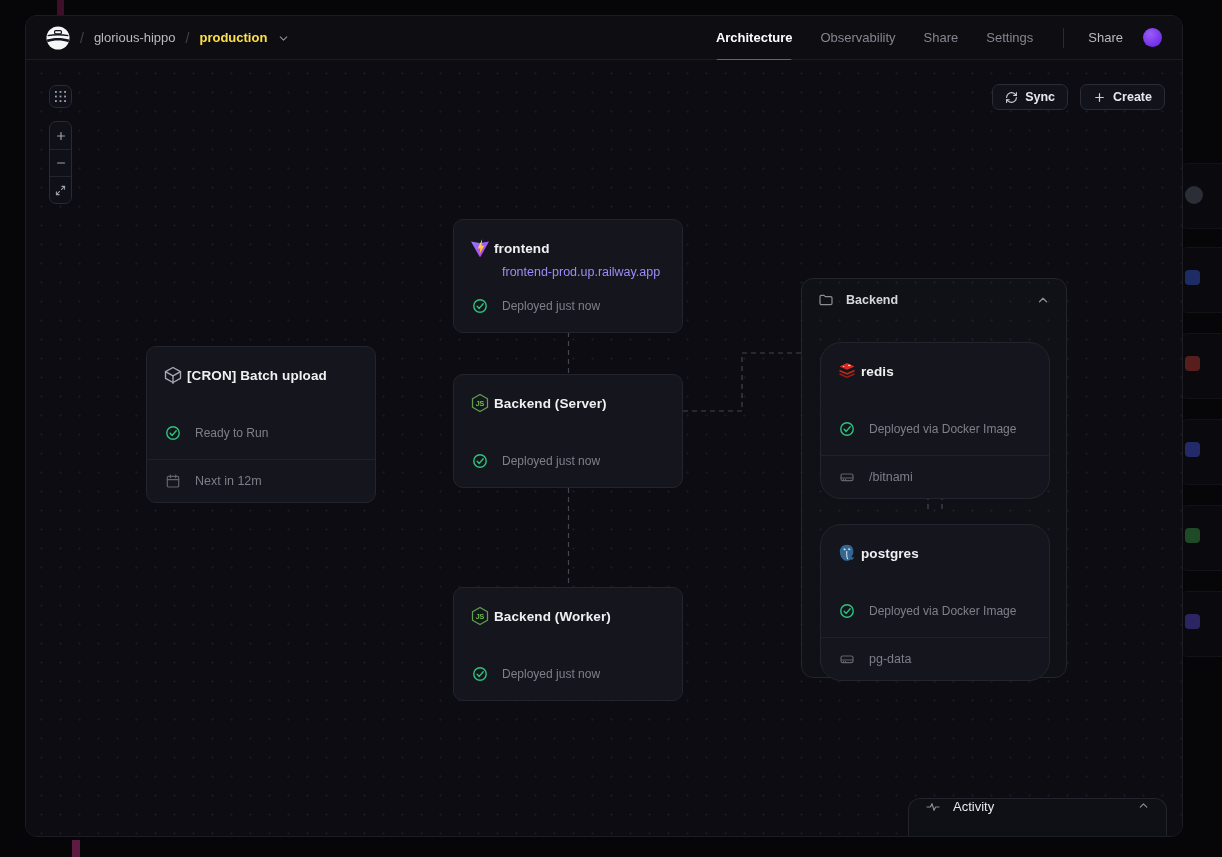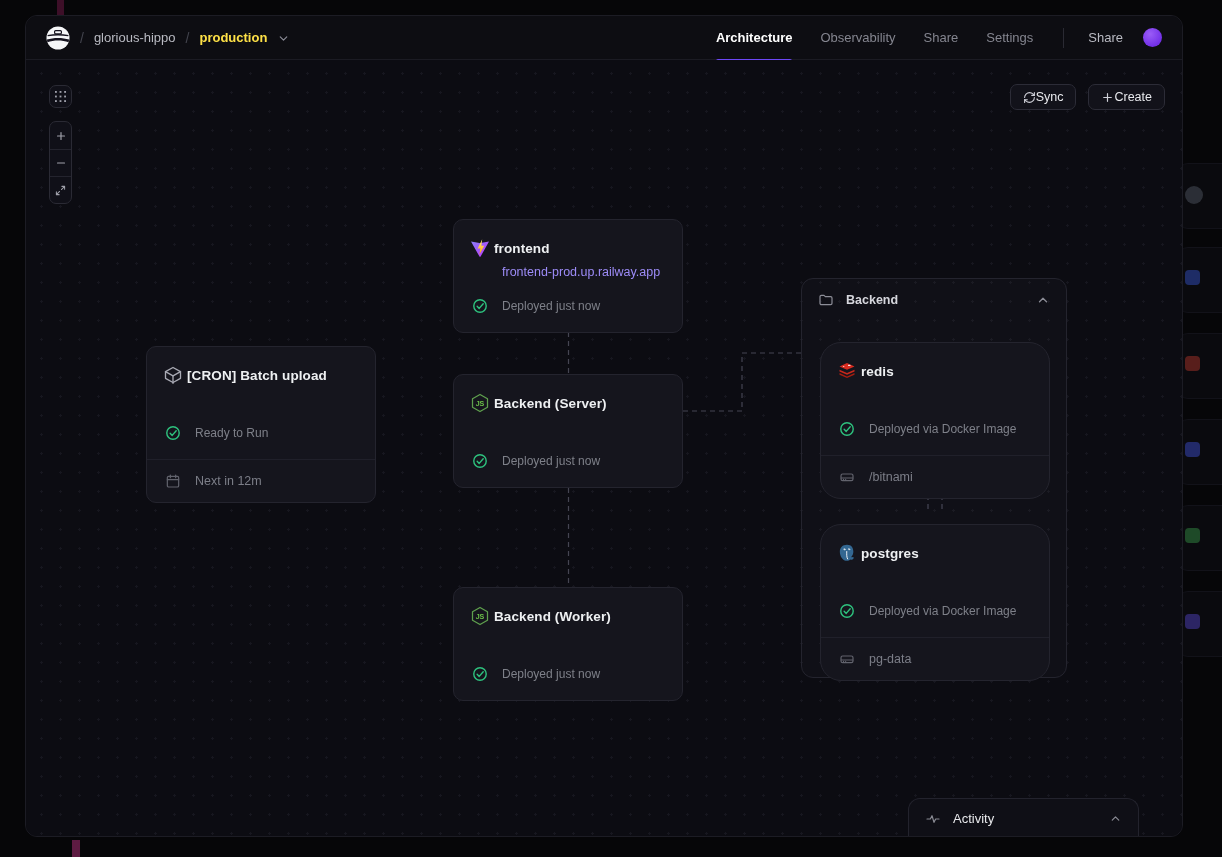--- a/index.html
+++ b/index.html
@@ -46,23 +46,23 @@
   
   .ctl-btn { position:absolute; display:flex; align-items:center; justify-content:center;
     background:#101018; border:1px solid #2a2a34; border-radius:7px; cursor:pointer; color:#9fa0aa; }
   .grid-btn { left:23px; top:25px; width:23px; height:23px; }
   .zoom-group { position:absolute; left:23px; top:61px; width:23px; background:#101018;
     border:1px solid #2a2a34; border-radius:7px; overflow:hidden; }
   .zoom-cell { height:27px; display:flex; align-items:center; justify-content:center; color:#9fa0aa; cursor:pointer; }
   .zoom-cell + .zoom-cell { border-top:1px solid #24242e; }
 
   .toolbar { position:absolute; top:24px; right:17px; display:flex; gap:12px; }
-  .tb-btn { display:flex; align-items:center; height:26px; padding:0 12px;
+  .tb-btn { display:flex; align-items:center; gap:7px; height:26px; padding:0 12px;
     background:#12121a; border:1px solid #2c2c37; border-radius:7px; color:#e8e9ed;
-    font-size:12.5px; font-weight:400; cursor:pointer; }
+    font-size:12.5px; font-weight:700; cursor:pointer; }
 
   
   .card { position:absolute; width:230px; background:#15151d; border:1px solid #24242e;
     border-radius:10px; cursor:pointer; }
   .card-main { padding:18px 16px; }
   .row-head { display:flex; align-items:center; gap:4px; }
   .svc-title { font-size:13.5px; font-weight:700; color:#eef0f2; letter-spacing:.1px; }
   .svc-link { display:block; margin:7px 0 0 32px; font-size:12.5px; color:#9d8cf8; text-decoration:none; }
   .row-status { display:flex; align-items:center; gap:14px; margin-top:40px; padding-left:2px; }
   .card-frontend .row-status { margin-top:19px; }
@@ -78,23 +78,23 @@
   
   .group { position:absolute; left:775px; top:218px; width:266px; height:400px;
     background:rgba(140,142,170,0.035); border:1px solid #24242e; border-radius:12px; }
   .group-header { display:flex; align-items:center; gap:12px; padding:13px 16px 0; cursor:pointer; }
   .group-title { font-size:12.5px; font-weight:600; color:#d6d7dd; flex:1; }
   .group .card { position:relative; left:18px; margin-top:0;border-radius:21px; }
   .card-redis { top:34px; }
   .card-postgres { top:59px; }
 
   
-  .activity { position:absolute; left:882px; top:738px; width:231px; height:40px;
+  .activity { position:absolute; left:882px; top:738px; width:259px; height:40px;
     background:#0f0f16; border:1px solid #23232d; border-bottom:none;
-    border-radius:12px 12px 0 0; display:flex; align-items:center; gap:12px; padding:0 16px; cursor:pointer; }
+    border-radius:12px 12px 0 0; display:flex; align-items:flex-start; gap:12px; padding:0 16px; cursor:pointer; }
   .activity-label { font-size:13px; color:#e8e9ec; flex:1; }
 
   .icon { flex:none; display:block; }
 </style>
 </head>
 <body>
 
 <div class="bg-bar-top"></div>
 <div class="bg-bar-bottom"></div>
 <div class="ghost-card" style="top:163px;height:66px;">

